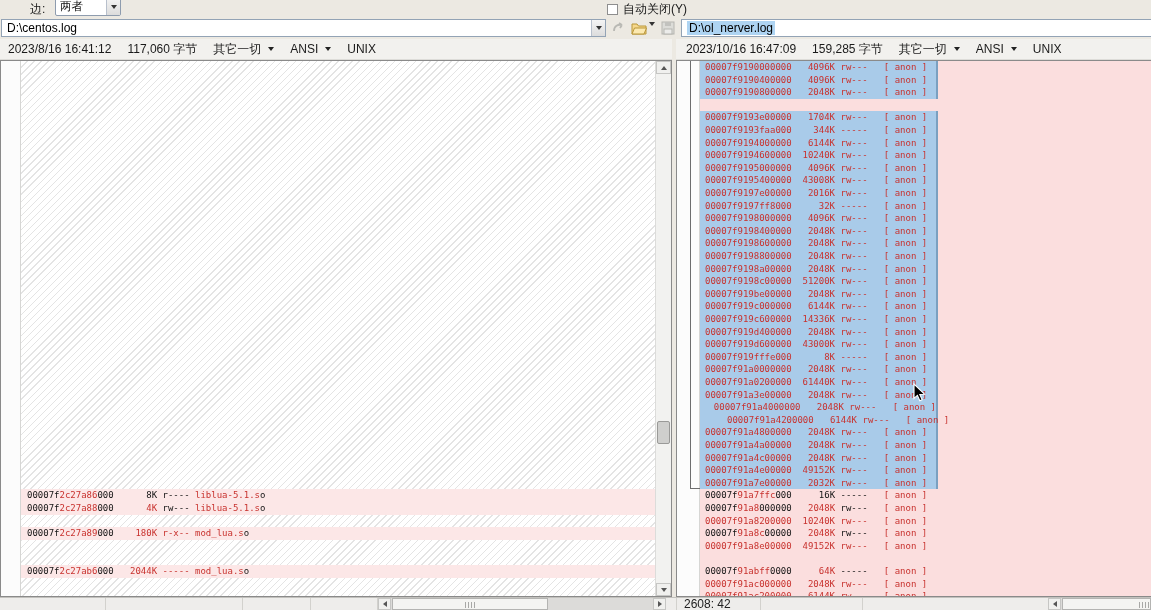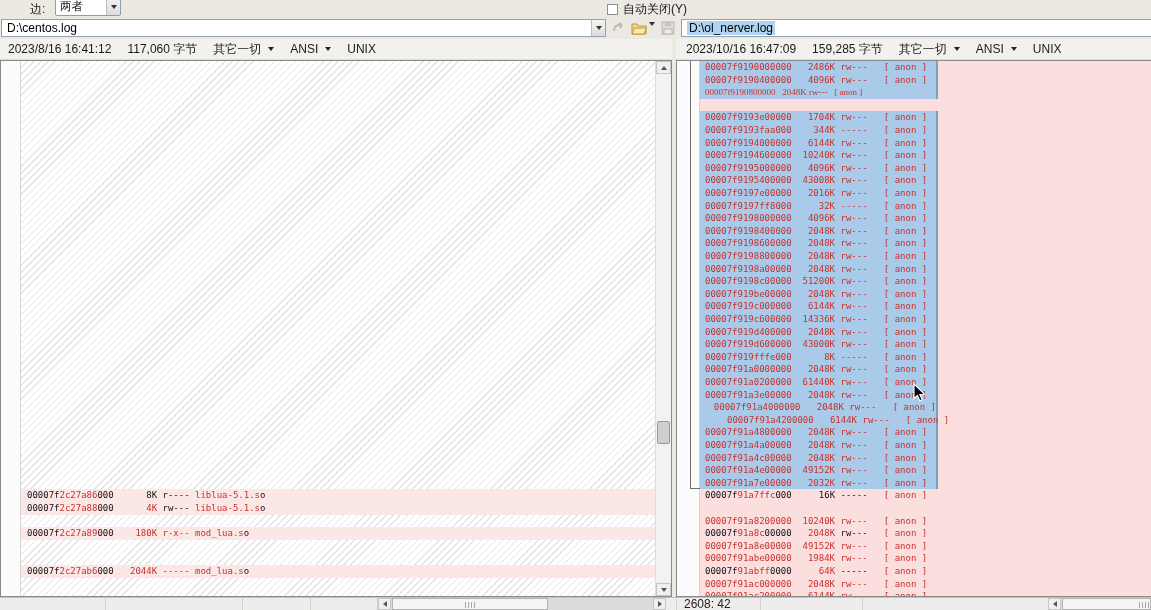--- a/index.html
+++ b/index.html
@@ -177,23 +177,23 @@
         </div>
     </div>
   </div>
 
   <div class="pane" id="right-pane">
     <div class="gutter">
       <div class="bracket-v"></div>
       <div class="bracket-foot"></div>
     </div>
     <div id="right-content">
-        <div class="mono-row rrow sel" style="top: 0px;"><span class="seg-r">00007f9190000000   2486K rw---   [ anon ]</span></div>
+        <div class="mono-row rrow sel" style="top: 0px;"><span class="seg-r">00007f9190000000   4096K rw---   [ anon ]</span></div>
         <div class="mono-row rrow sel" style="top: 12.6px;"><span class="seg-r">00007f9190400000   4096K rw---   [ anon ]</span></div>
-        <div class="mono-row rrow sel" style="top: 25.2px; font-family: Liberation Serif, serif;"><span class="seg-r">00007f9190800000   2048K rw---   [ anon ]</span></div>
+        <div class="mono-row rrow sel" style="top: 25.2px;"><span class="seg-r">00007f9190800000   2048K rw---   [ anon ]</span></div>
         <div class="mono-row rrow sel" style="top: 55px; font-style: italic;"><span class="seg-r">00007f9190a00000  53248K rw---   [ anon ]</span></div>
         <div class="mono-row rrow sel" style="top: 50.4px;"><span class="seg-r">00007f9193e00000   1704K rw---   [ anon ]</span></div>
         <div class="mono-row rrow sel" style="top: 63px;"><span class="seg-r">00007f9193faa000    344K -----   [ anon ]</span></div>
         <div class="mono-row rrow sel" style="top: 75.6px;"><span class="seg-r">00007f9194000000   6144K rw---   [ anon ]</span></div>
         <div class="mono-row rrow sel" style="top: 88.2px;"><span class="seg-r">00007f9194600000  10240K rw---   [ anon ]</span></div>
         <div class="mono-row rrow sel" style="top: 100.8px;"><span class="seg-r">00007f9195000000   4096K rw---   [ anon ]</span></div>
         <div class="mono-row rrow sel" style="top: 113.4px;"><span class="seg-r">00007f9195400000  43008K rw---   [ anon ]</span></div>
         <div class="mono-row rrow sel" style="top: 126px;"><span class="seg-r">00007f9197e00000   2016K rw---   [ anon ]</span></div>
         <div class="mono-row rrow sel" style="top: 138.6px;"><span class="seg-r">00007f9197ff8000     32K -----   [ anon ]</span></div>
         <div class="mono-row rrow sel" style="top: 151.2px;"><span class="seg-r">00007f9198000000   4096K rw---   [ anon ]</span></div>
@@ -212,24 +212,24 @@
         <div class="mono-row rrow sel" style="top: 315px;"><span class="seg-r">00007f91a0200000  61440K rw---   [ anon ]</span></div>
         <div class="mono-row rrow sel" style="top: 327.6px;"><span class="seg-r">00007f91a3e00000   2048K rw---   [ anon ]</span></div>
         <div class="mono-row rrow sel" style="top: 340.2px; text-align: right;"><span class="seg-r">00007f91a4000000   2048K rw---   [ anon ]</span></div>
         <div class="mono-row rrow sel" style="top: 352.8px; padding-left: 28px;"><span class="seg-r">00007f91a4200000   6144K rw---   [ anon ]</span></div>
         <div class="mono-row rrow sel" style="top: 365.4px;"><span class="seg-r">00007f91a4800000   2048K rw---   [ anon ]</span></div>
         <div class="mono-row rrow sel" style="top: 378px;"><span class="seg-r">00007f91a4a00000   2048K rw---   [ anon ]</span></div>
         <div class="mono-row rrow sel" style="top: 390.6px;"><span class="seg-r">00007f91a4c00000   2048K rw---   [ anon ]</span></div>
         <div class="mono-row rrow sel" style="top: 403.2px;"><span class="seg-r">00007f91a4e00000  49152K rw---   [ anon ]</span></div>
         <div class="mono-row rrow sel" style="top: 415.8px;"><span class="seg-r">00007f91a7e00000   2032K rw---   [ anon ]</span></div>
         <div class="mono-row rrow" style="top: 428.4px;"><span class="seg-k">00007f</span><span class="seg-r">91a7ffc</span><span class="seg-k">000</span><span class="seg-k">     16K</span><span class="seg-k"> </span><span class="seg-k">-----</span><span class="seg-r">   [ anon ]</span></div>
+        <div class="mono-row rrow" style="top: 441px;"><span class="seg-k">00007f</span><span class="seg-r">91a8</span><span class="seg-k">000000</span><span class="seg-r">   2048K</span><span class="seg-k"> </span><span class="seg-k">rw---</span><span class="seg-r">   [ anon ]</span></div>
         <div class="mono-row rrow" style="top: 453.6px;"><span class="seg-r">00007f91a8200000  10240K rw---   [ anon ]</span></div>
         <div class="mono-row rrow" style="top: 466.2px;"><span class="seg-k">00007f</span><span class="seg-r">91a8c</span><span class="seg-k">00000</span><span class="seg-r">   2048K</span><span class="seg-k"> </span><span class="seg-k">rw---</span><span class="seg-r">   [ anon ]</span></div>
         <div class="mono-row rrow" style="top: 478.8px;"><span class="seg-r">00007f91a8e00000  49152K rw---   [ anon ]</span></div>
-        <div class="mono-row rrow" style="top: 491.4px;"><span class="seg-r">00007f91abe00000   1984K rw---   [ anon ]</span></div>
         <div class="mono-row rrow" style="top: 504px;"><span class="seg-k">00007f</span><span class="seg-r">91abff</span><span class="seg-k">0000</span><span class="seg-r">     64K</span><span class="seg-k"> </span><span class="seg-k">-----</span><span class="seg-r">   [ anon ]</span></div>
         <div class="mono-row rrow" style="top: 516.6px;"><span class="seg-r">00007f91ac000000   2048K rw---   [ anon ]</span></div>
         <div class="mono-row rrow" style="top: 529.2px;"><span class="seg-r">00007f91ac200000   6144K rw---   [ anon ]</span></div>
       </div>
   </div>
 
   <div class="bottomstrip">
     <div class="divider" style="left:105px;"></div>
     <div class="divider" style="left:242px;"></div>
     <div class="divider" style="left:310px;"></div>

